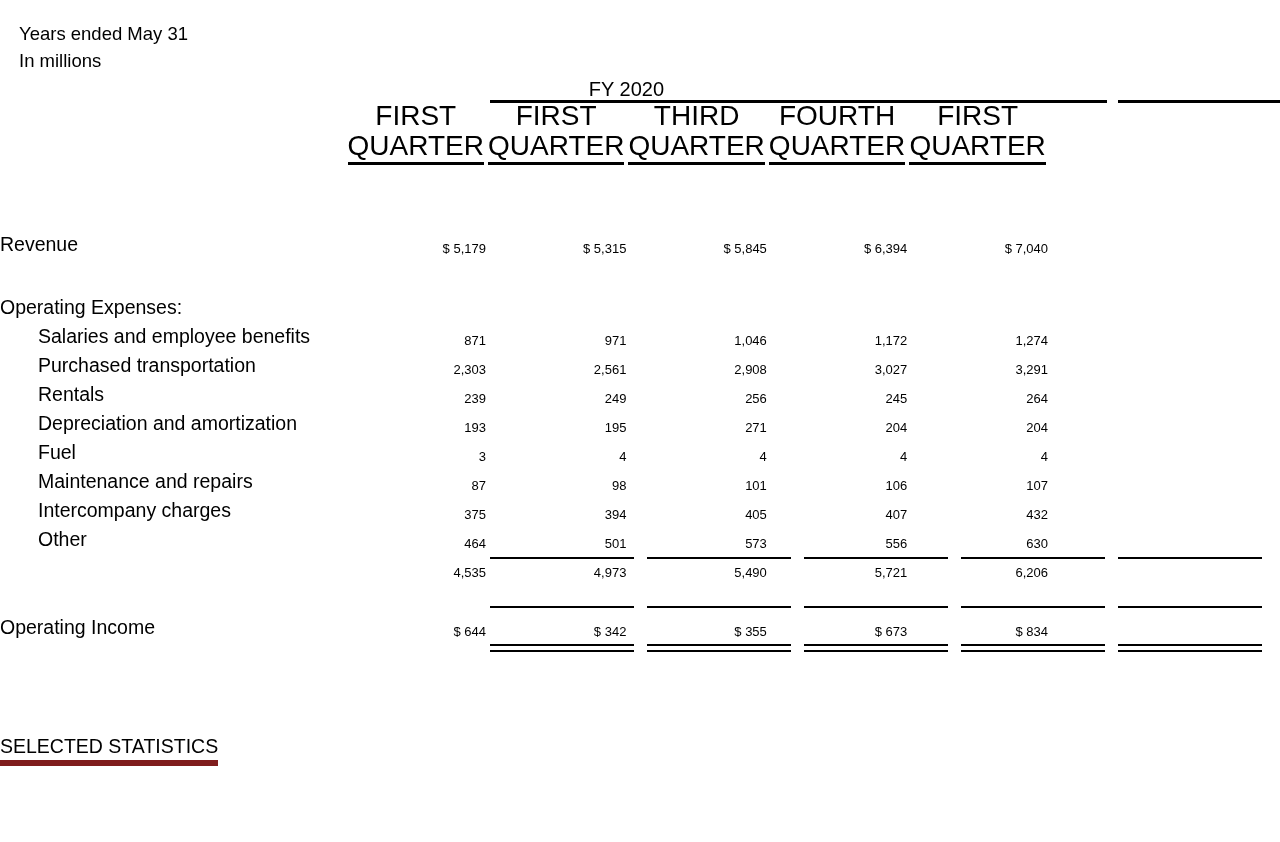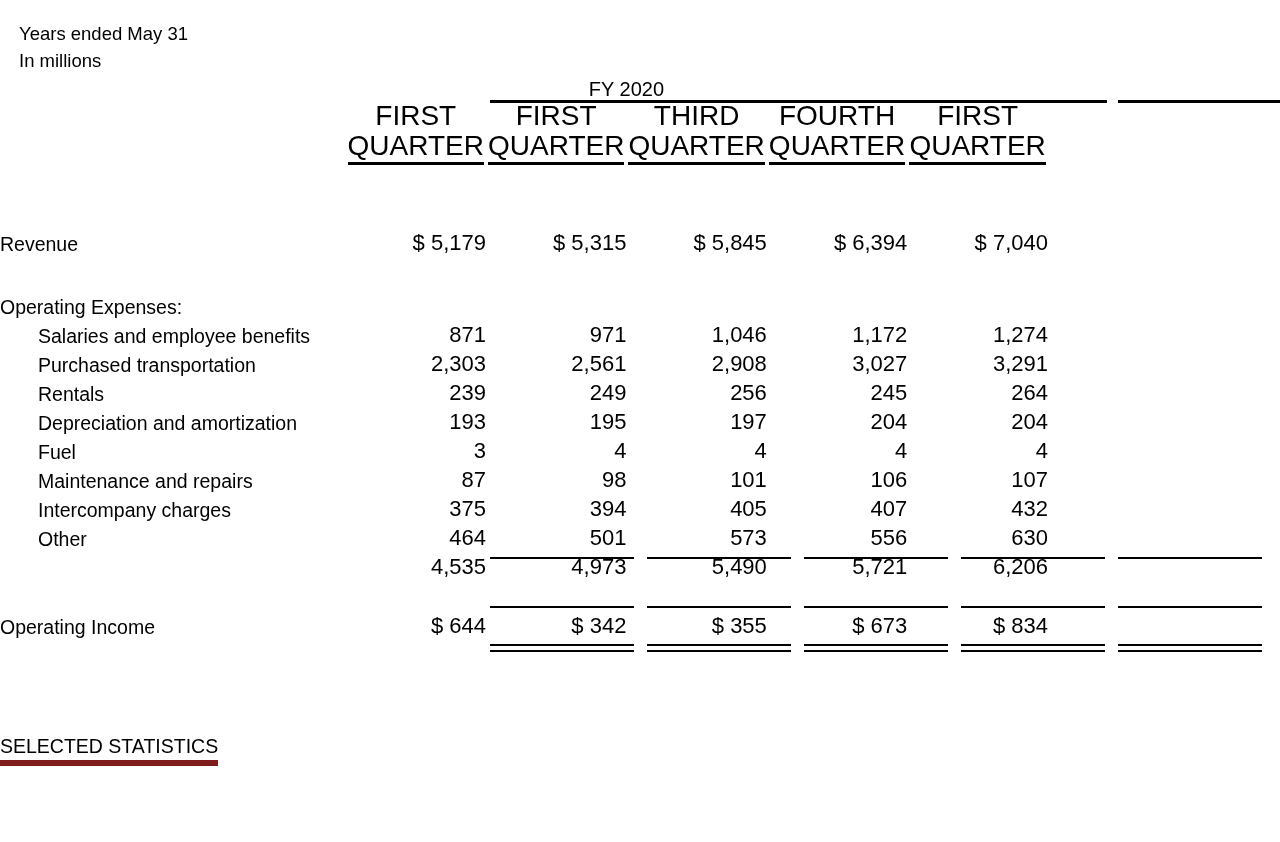--- a/index.html
+++ b/index.html
@@ -53,21 +53,21 @@
   
   col.c-label { width: 490px; }
   col.c-num   { width: 157px; }
   col.c-num-last { width: 158px; }
 
   
   .num {
     text-align: right;
     padding-right: 18px;
     white-space: nowrap;
-    font-size: 22px;
+    font-size: 13px;
   }
 
   
   .lbl {
     text-align: left;
     padding-left: 19px;
     white-space: nowrap;
     font-size: 19.5px;
   }
   .lbl.indent { padding-left: 38px; }
@@ -228,21 +228,21 @@
         <td class="num">239</td>
         <td class="num">249</td>
         <td class="num">256</td>
         <td class="num">245</td>
         <td class="num">264</td>
       </tr>
       <tr class="r-line">
         <td class="lbl indent">Depreciation and amortization</td>
         <td class="num">193</td>
         <td class="num">195</td>
-        <td class="num">197</td>
+        <td class="num">271</td>
         <td class="num">204</td>
         <td class="num">204</td>
       </tr>
       <tr class="r-line">
         <td class="lbl indent">Fuel</td>
         <td class="num">3</td>
         <td class="num">4</td>
         <td class="num">4</td>
         <td class="num">4</td>
         <td class="num">4</td>

